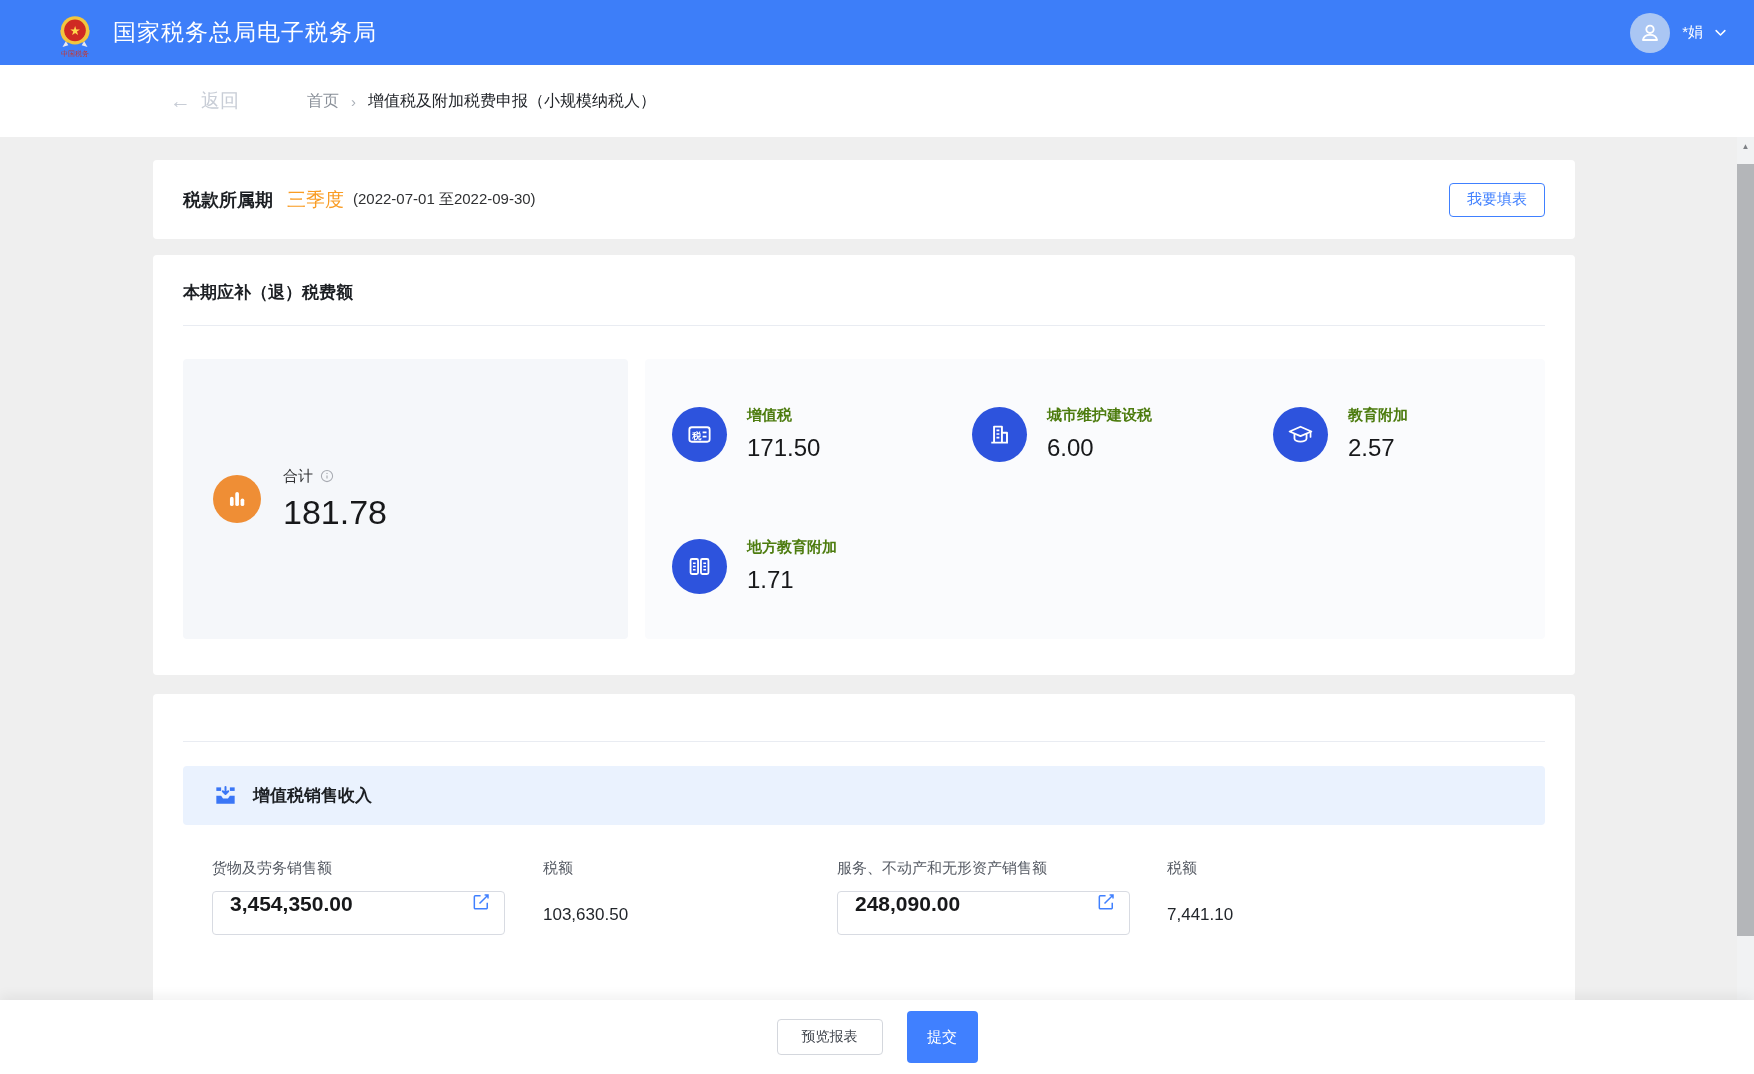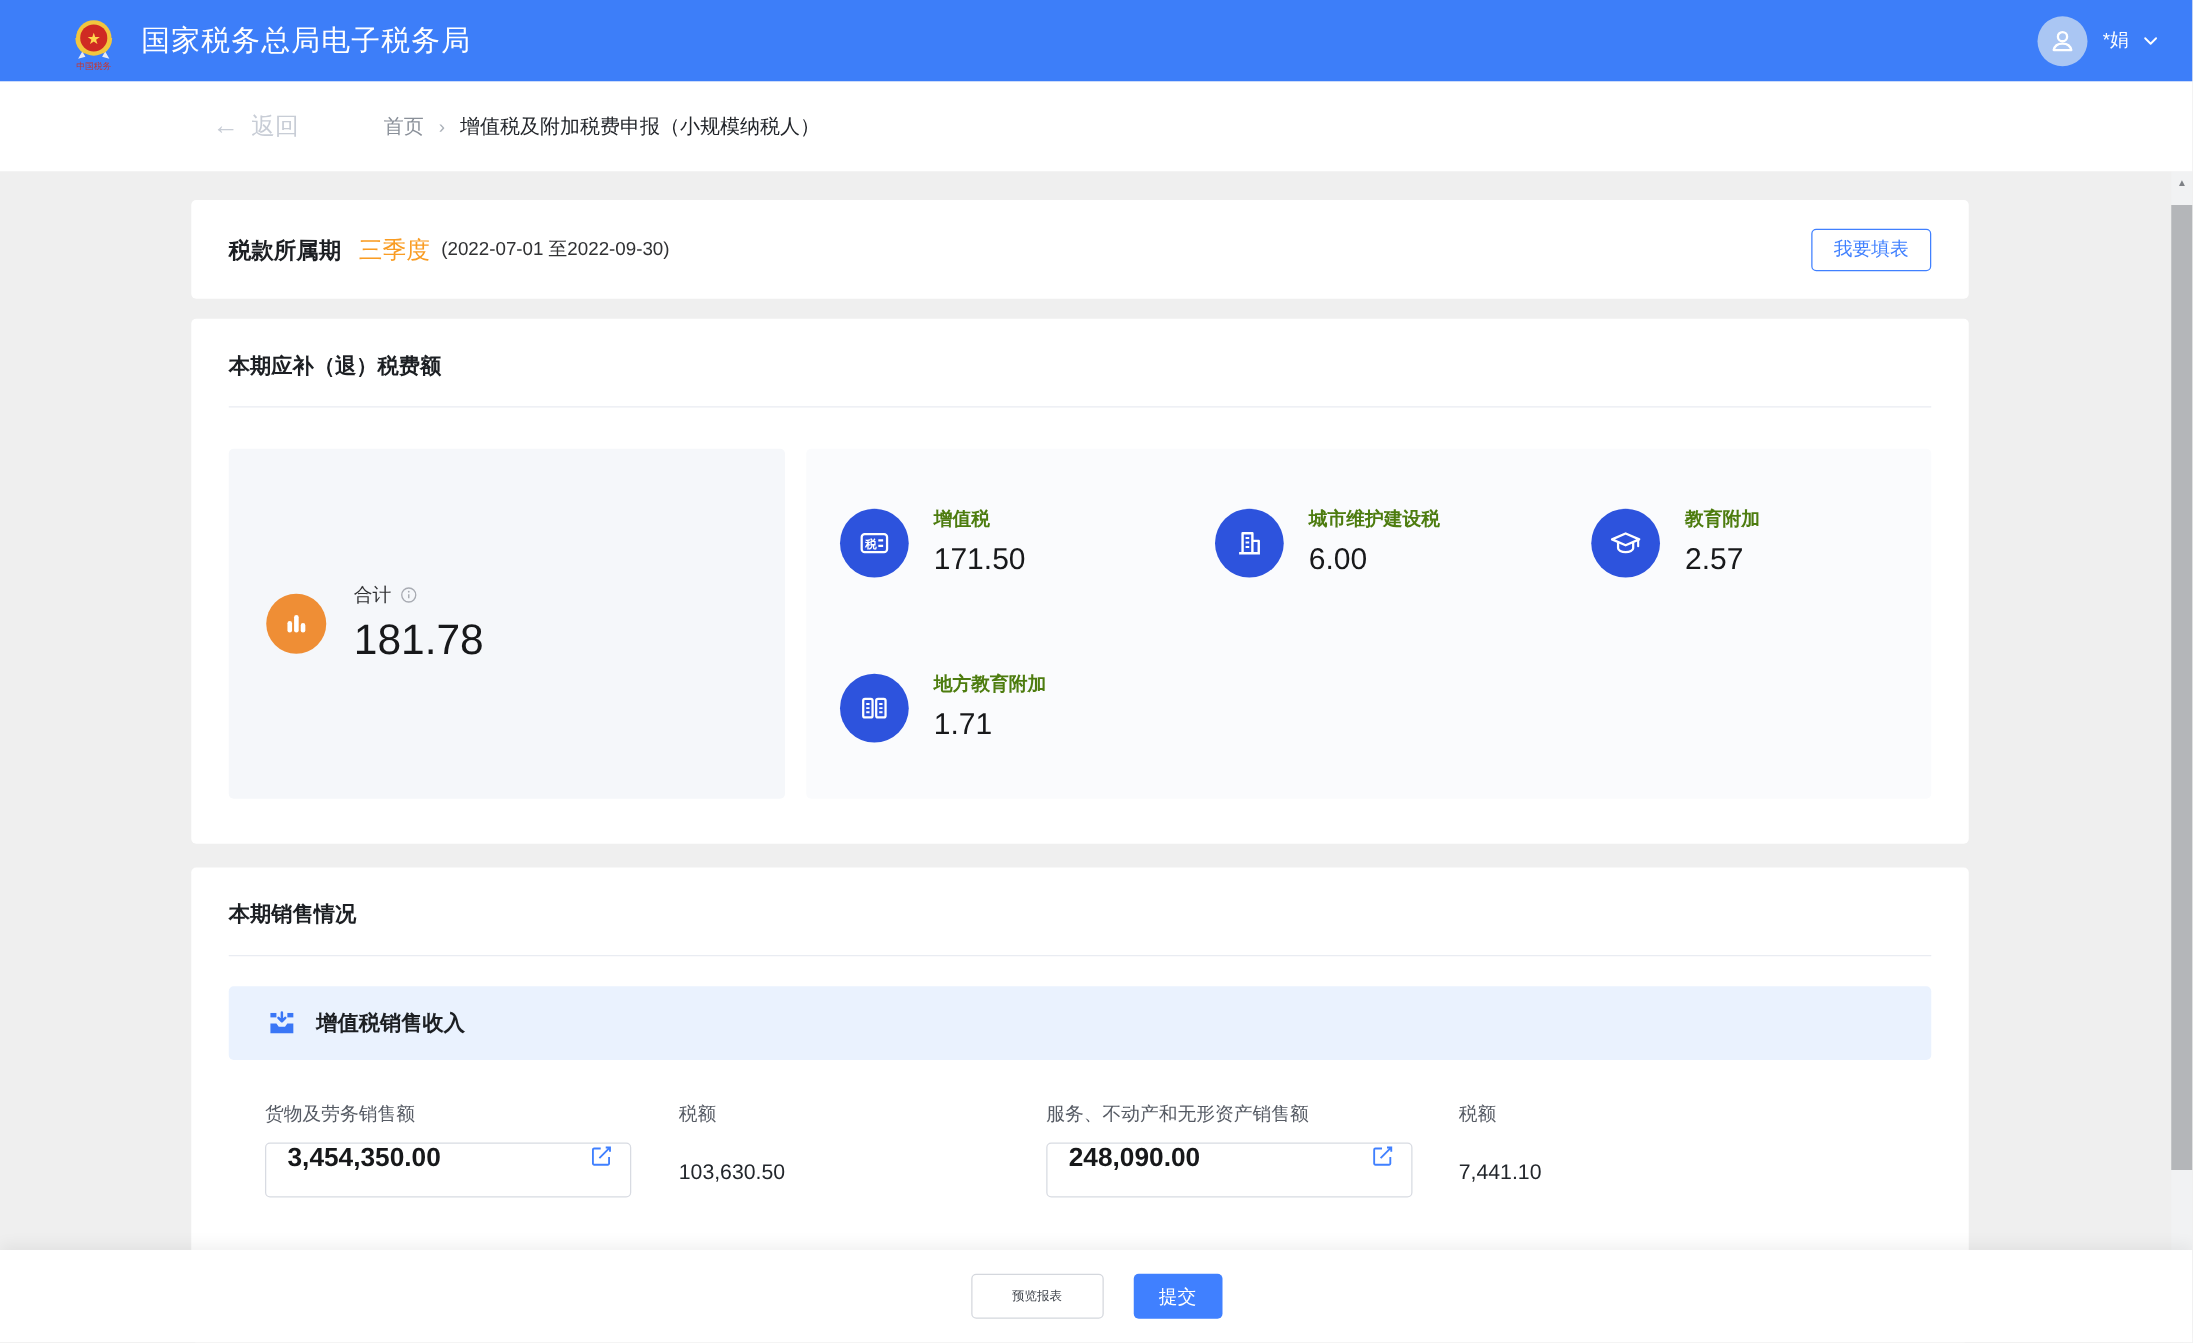--- a/index.html
+++ b/index.html
@@ -63,22 +63,22 @@
   .col-readonly-1{ width:332px; padding-left:38px; }
   .col-readonly-2{ padding-left:37px; }
   .input-box{ margin-top:13px; height:44px; border:1px solid #d8dbe2; border-radius:4px; background:#fff;
     display:flex; justify-content:space-between; padding:0 13px 0 17px; cursor:text; }
   .input-value{ font-size:21px; font-weight:bold; color:#17181a; }
   .readonly-value{ font-size:17px; color:#22262b; margin-top:27px; }
   
   .footer{ position:absolute; left:0; right:0; bottom:0; height:74px; background:#fff; z-index:40;
     box-shadow:0 -4px 12px rgba(0,0,0,0.06); display:flex; align-items:center; justify-content:center; gap:24px; }
   .btn-preview{ width:106px; height:36px; background:#fff; border:1px solid #d4d7dd; border-radius:4px;
-    font-size:10px; color:#40454d; cursor:pointer; font-family:Liberation Serif, serif; }
-  .btn-submit{ width:71px; height:36px; background:#4080ff; border:none; border-radius:4px;
+    font-size:14px; color:#40454d; cursor:pointer; font-family:Liberation Serif, serif; }
+  .btn-submit{ width:71px; height:52px; background:#4080ff; border:none; border-radius:4px;
     font-size:15px; color:#fff; cursor:pointer; font-family:inherit; }
   
   .scrollbar{ position:absolute; top:137px; right:0; bottom:0; width:17px; background:#f1f2f3; z-index:20; }
   .scroll-up{ height:18px; display:flex; align-items:center; justify-content:center;
     color:#7e8186; font-size:8px; cursor:pointer; }
   .scroll-thumb{ position:absolute; top:27px; left:0; width:17px; height:772px; background:#b4b6b9; cursor:grab; }
   svg{ display:block; }
 </style>
 </head>
 <body>
@@ -206,21 +206,20 @@
           <div class="item-label">地方教育附加</div>
           <div class="item-value">1.71</div>
         </div>
       </div>
 
     </div>
   </div>
 </div>
 
 <div class="card card-sales">
-  <div class="section-title">本期销售情况</div>
   <div class="divider"></div>
   <div class="banner">
     <svg width="25" height="25" viewBox="0 0 24 24">
       <rect x="3.2" y="4.2" width="4.6" height="3.4" fill="#3a76f6"></rect>
       <rect x="16.2" y="4.2" width="4.6" height="3.4" fill="#3a76f6"></rect>
       <path d="M12 3.8v6.4 M9.4 7.9l2.6 2.7 2.6-2.7" stroke="#3a76f6" stroke-width="1.9" fill="none" stroke-linecap="round" stroke-linejoin="round"></path>
       <path d="M3.2 12.2v7.6h17.6v-7.6h-4.6l-1.8 2.6h-4.8l-1.8-2.6z" fill="#3a76f6"></path>
     </svg>
     <span class="banner-title">增值税销售收入</span>
   </div>

